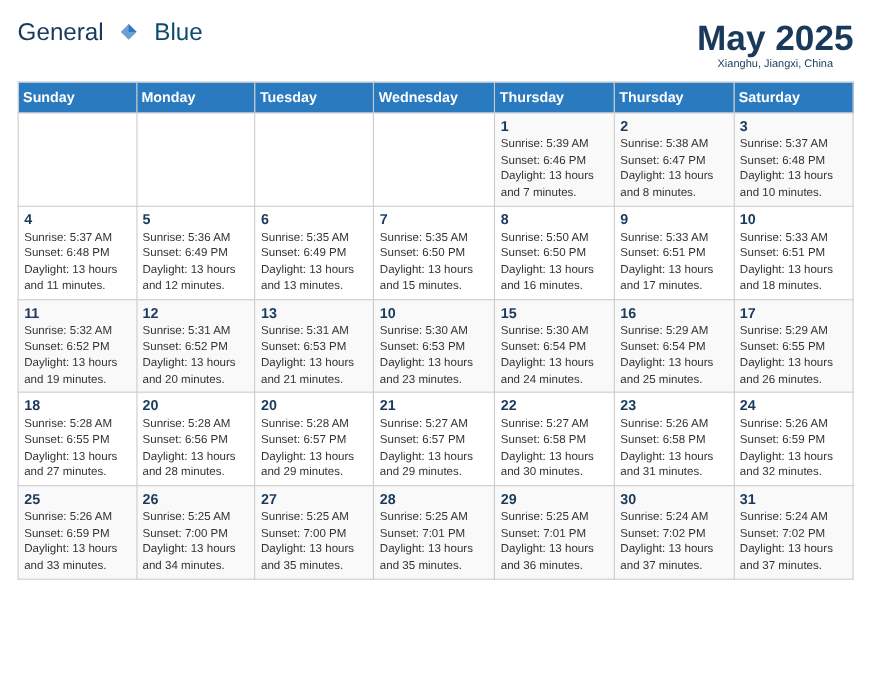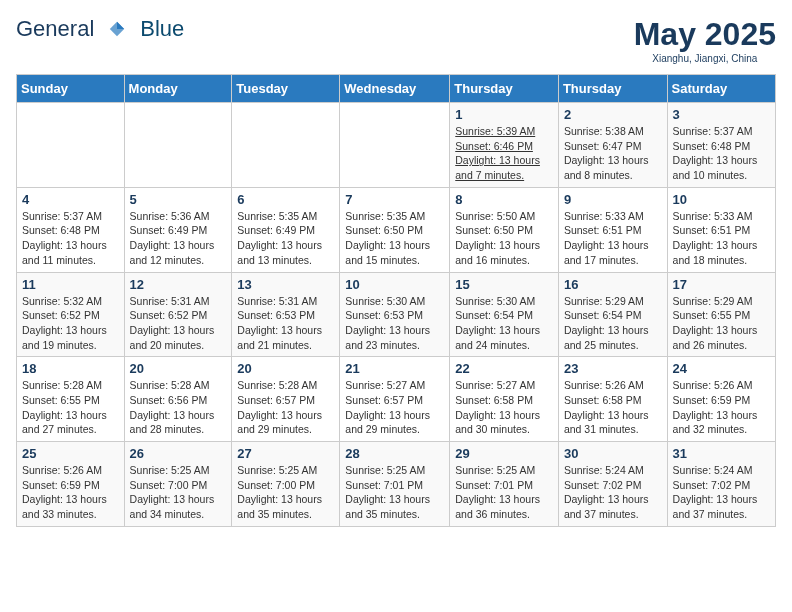--- a/index.html
+++ b/index.html
@@ -120,21 +120,21 @@
         <th>Thursday</th>
         <th>Saturday</th>
       </tr>
   </thead>
   <tbody id="calendar-body">
   <tr>
         <td class="empty-cell"></td>
         <td class="empty-cell"></td>
         <td class="empty-cell"></td>
         <td class="empty-cell"></td>
-        <td><span class="day-number">1</span><span class="day-detail" style="white-space: pre-line; text-decoration: underline;">Sunrise: 5:39 AM
+        <td><span class="day-number">1</span><span class="day-detail" style="white-space: pre-line;">Sunrise: 5:39 AM
 Sunset: 6:46 PM
 Daylight: 13 hours
 and 7 minutes.</span></td>
         <td><span class="day-number">2</span><span class="day-detail" style="white-space: pre-line;">Sunrise: 5:38 AM
 Sunset: 6:47 PM
 Daylight: 13 hours
 and 8 minutes.</span></td>
         <td><span class="day-number">3</span><span class="day-detail" style="white-space: pre-line;">Sunrise: 5:37 AM
 Sunset: 6:48 PM
 Daylight: 13 hours

